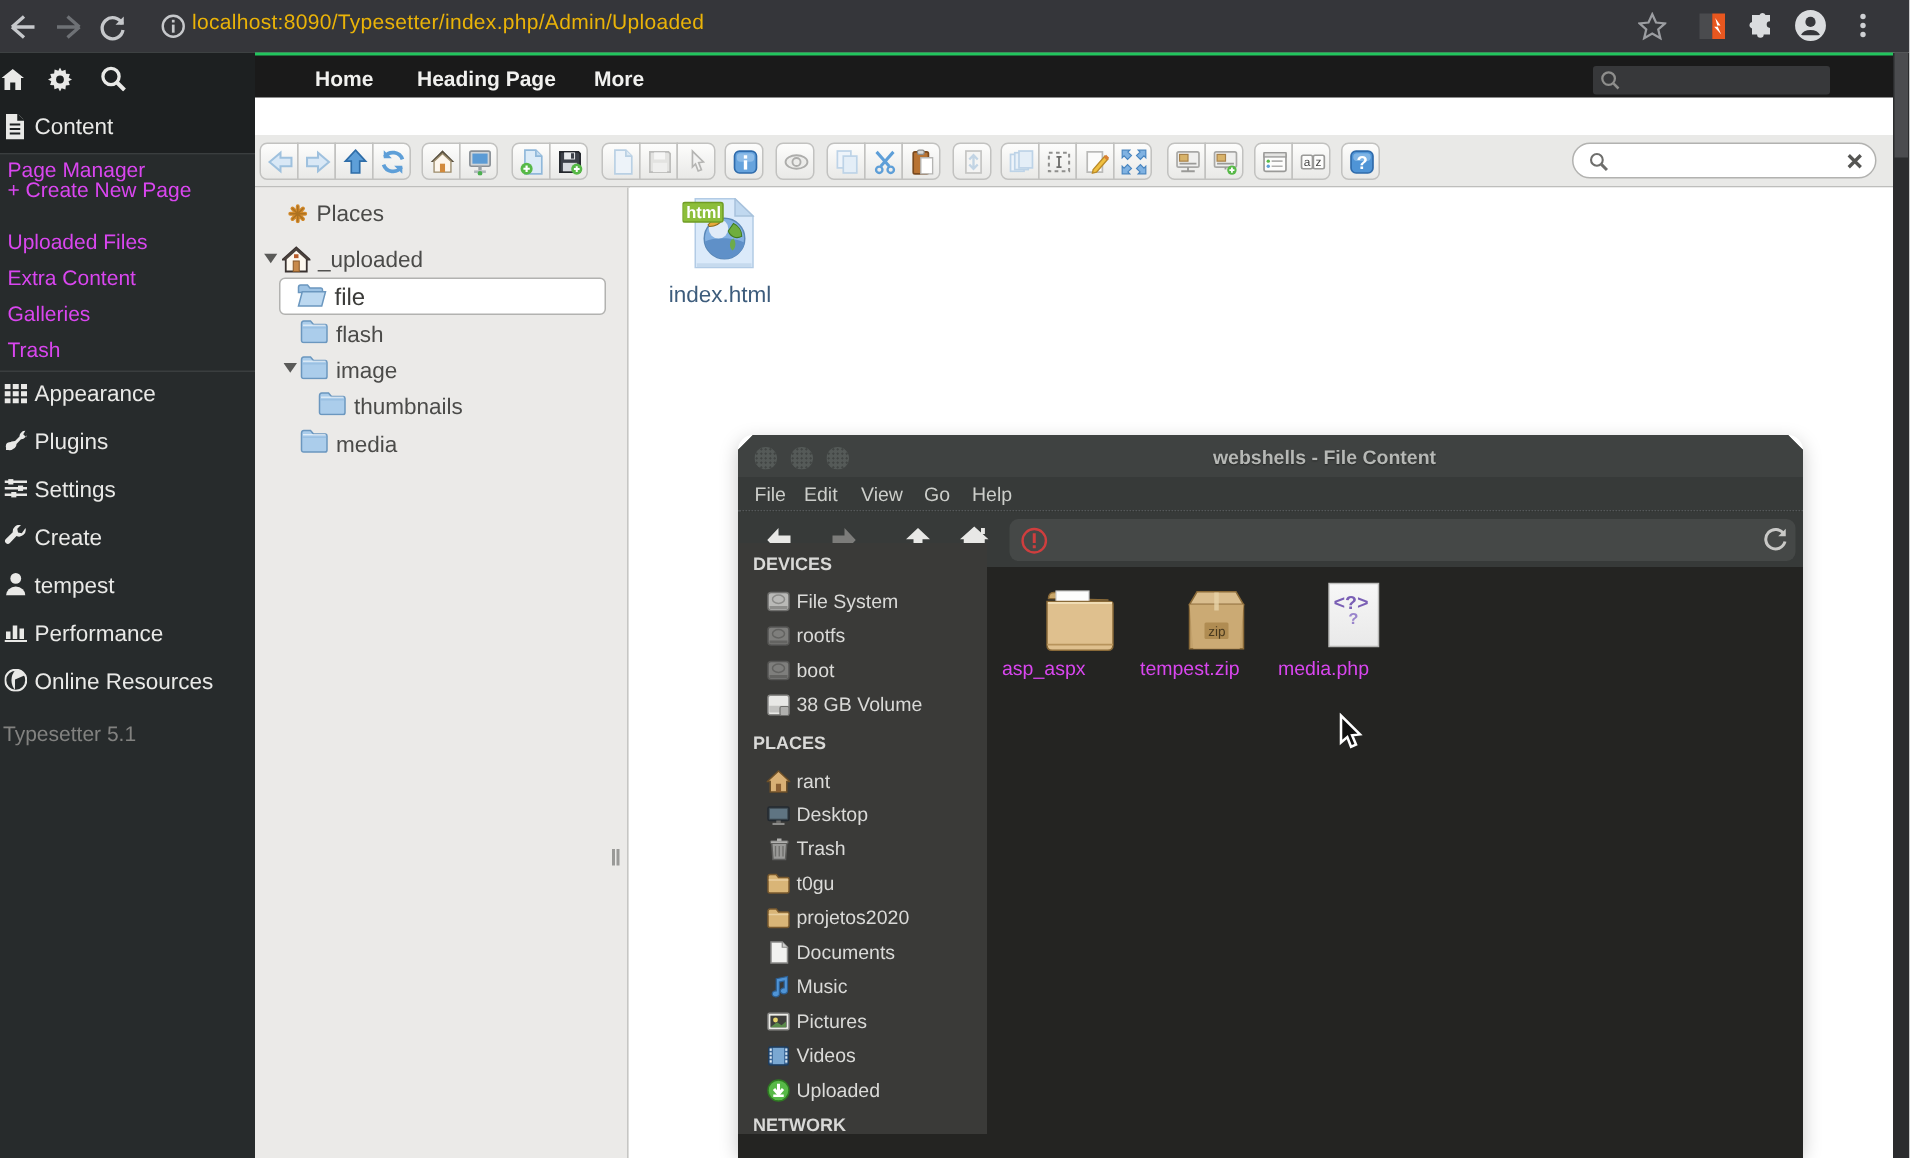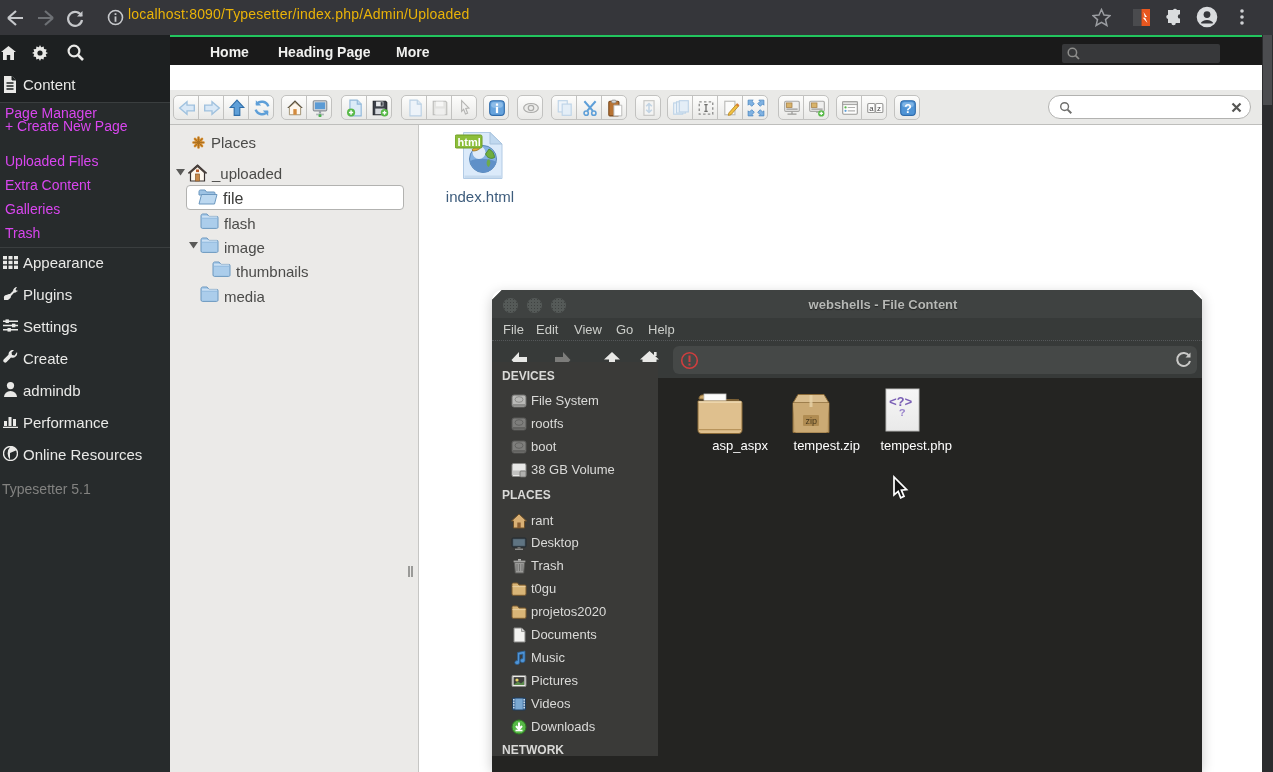--- a/index.html
+++ b/index.html
@@ -52,21 +52,21 @@
   clip-path:polygon(0 10px,10px 0,700px 0,710px 10px,710px 482px,0 482px);
   box-shadow:0 6px 24px rgba(0,0,0,.45); }
 #fm-title { left:0; top:0; width:710px; height:28px; background:#3f4241; }
 #fm-menu { left:0; top:28px; width:710px; height:23px; background:#373a39; border-bottom:1px dotted #55585a;}
 #fm-tool { left:0; top:51px; width:710px; height:37px; background:#373a39; }
 #fm-side { left:0; top:72px; width:166px; height:394px; background:#3a3a38; }
 #fm-files { left:177px; top:88px; width:533px; height:394px; background:#242422; }
 .fm-menu-item { position:absolute; top:4px; color:#ccceca; font-size:13px; }
 .fm-head { position:absolute; left:10px; color:#d9d9d7; font-size:12px; font-weight:bold; }
 .fm-row { position:absolute; left:39px; color:#dadad8; font-size:13px; }
-.fm-label { position:absolute; color:#ffffff; font-size:13px; text-align:right; }
+.fm-label { position:absolute; color:#d946ef; font-size:13px; text-align:left; }
 .wbtn { width:15px; height:15px; border-radius:50%; background:#555a58;
   background-image:radial-gradient(#3f4241 30%, transparent 31%); background-size:3px 3px; }
 </style>
 </head>
 <body>
 <div id="stage">
   <div class="abs" id="chrome">
     <svg class="abs" style="left:4px;top:7px" width="22" height="22" viewBox="0 0 22 22">
       <path d="M4 11 L12 4 M4 11 L12 18 M4.5 11 H19" stroke="#c6c8cb" stroke-width="2.2" fill="none"></path>
     </svg>
@@ -169,21 +169,21 @@
     </svg>
     <div class="sb-item" style="left:23px;top:283px">Settings</div>
     <svg class="abs" style="left:3px;top:315px" width="15" height="15" viewBox="0 0 15 15">
       <path d="M14 2 a4.5 4.5 0 0 1 -6 5.4 L3.6 12 a1.9 1.9 0 0 1 -2.7 -2.7 L5.5 4.8 A4.5 4.5 0 0 1 11 0 L8.5 2.5 L9 5 L11.5 5.5 Z" fill="#e9e9e7"></path>
     </svg>
     <div class="sb-item" style="left:23px;top:315px">Create</div>
     <svg class="abs" style="left:4px;top:347px" width="13" height="15" viewBox="0 0 13 15">
       <circle cx="6.5" cy="3.6" r="3.6" fill="#e9e9e7"></circle>
       <path d="M0 15 a6.5 6 0 0 1 13 0 Z" fill="#e9e9e7"></path>
     </svg>
-    <div class="sb-item" style="left:23px;top:347px">admindb</div>
+    <div class="sb-item" style="left:23px;top:347px">tempest</div>
     <svg class="abs" style="left:3px;top:379px" width="15" height="14" viewBox="0 0 15 14">
       <rect x="1" y="7" width="3" height="5" fill="#e9e9e7"></rect>
       <rect x="5.5" y="3" width="3" height="9" fill="#e9e9e7"></rect>
       <rect x="10" y="5" width="3" height="7" fill="#e9e9e7"></rect>
       <path d="M0 13.4 H15" stroke="#e9e9e7" stroke-width="1.4"></path>
     </svg>
     <div class="sb-item" style="left:23px;top:379px">Performance</div>
     <svg class="abs" style="left:3px;top:411px" width="15" height="15" viewBox="0 0 15 15">
       <circle cx="7.5" cy="7.5" r="7" fill="#e9e9e7"></circle>
       <path d="M7.5 .5 a7 7 0 0 0 0 14 a10 10 0 0 1 0 -14 Z M7 7 l7 -3 a7 7 0 0 1 -7 10.5 Z" fill="#272b2c"></path>
@@ -606,21 +606,21 @@
             <rect x="12.5" y="8.2" width="1.4" height="1.6"></rect>
             <rect x="12.5" y="10.8" width="1.4" height="1.6"></rect>
           </g>
       </svg>
       <div class="fm-row" style="top:334px">Videos</div>
       <svg class="abs" style="left:19px;top:357.2px" width="16" height="16" viewBox="0 0 16 16">
         <circle cx="8" cy="8" r="7" fill="#57b947" stroke="#2e7a22"></circle>
         <path d="M8 3.5 V9 M5 7 L8 10.5 L11 7" stroke="#fff" stroke-width="2" fill="none"></path>
         <path d="M4.5 11.5 H11.5" stroke="#fff" stroke-width="1.6"></path>
       </svg>
-      <div class="fm-row" style="top:357.2px">Downloads</div>
+      <div class="fm-row" style="top:357.2px">Uploaded</div>
       <div class="fm-head" style="top:380.8px">NETWORK</div>
     </div>
     <div class="abs" id="fm-files">
       <svg class="abs" style="left:26px;top:15px" width="48" height="41" viewBox="0 0 48 41">
         <path d="M4 6 C4 3.8 5.2 2 7.4 2 H18 L22 7 H44 Z" fill="#c9a76b" stroke="#8a6a38" stroke-width="1"></path>
         <rect x="9" y="1" width="22" height="10" fill="#fdfdfc" stroke="#c8c8c6" stroke-width=".8"></rect>
         <path d="M3 8 H45 C46.2 8 47 8.8 47 10 V37 C47 39.2 45.8 40.5 43.6 40.5 H6.4 C4.2 40.5 3 39.2 3 37 Z" fill="#dfc08e" stroke="#8a6a38" stroke-width="1"></path>
         <path d="M3.6 9 H46.4" stroke="#f0dcb4" stroke-width="1.4"></path>
         <path d="M3 36.7 H47" stroke="#b8945c" stroke-width="1.2"></path>
       </svg>
@@ -639,19 +639,19 @@
         <rect x="1" y="1" width="33" height="42" fill="url(#pg)" opacity=".25"></rect>
         <defs>
             <linearGradient id="pg" x1="0" y1="0" x2="0" y2="1">
               <stop offset="0" stop-color="#fff"></stop>
               <stop offset="1" stop-color="#c8c8c8"></stop>
             </linearGradient>
           </defs>
         <text x="4" y="18" font-size="13" font-weight="bold" fill="#7a5fb5" font-family="Liberation Mono, monospace">&lt;?&gt;</text>
         <text x="14" y="28" font-size="11" font-weight="bold" fill="#9a85cc" font-family="Liberation Mono, monospace">?</text>
       </svg>
-      <div class="fm-label" style="left:183px;top:60px;width:100px">tempest.php</div>
+      <div class="fm-label" style="left:183px;top:60px;width:100px">media.php</div>
     </div>
   </div>
   <svg class="abs" style="left:892px;top:475px" width="17" height="26" viewBox="0 0 17 26">
     <path d="M2 2 L2 20 L6.2 16.4 L8.7 22.8 L12 21.4 L9.4 15.2 L14.6 14.6 Z" fill="#111" stroke="#fff" stroke-width="1.7"></path>
   </svg>
 </div>
 
 </body></html>

